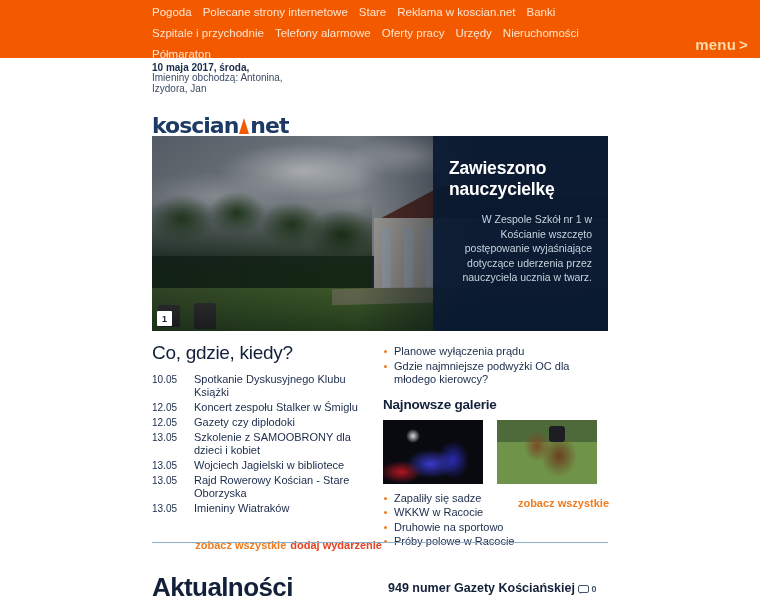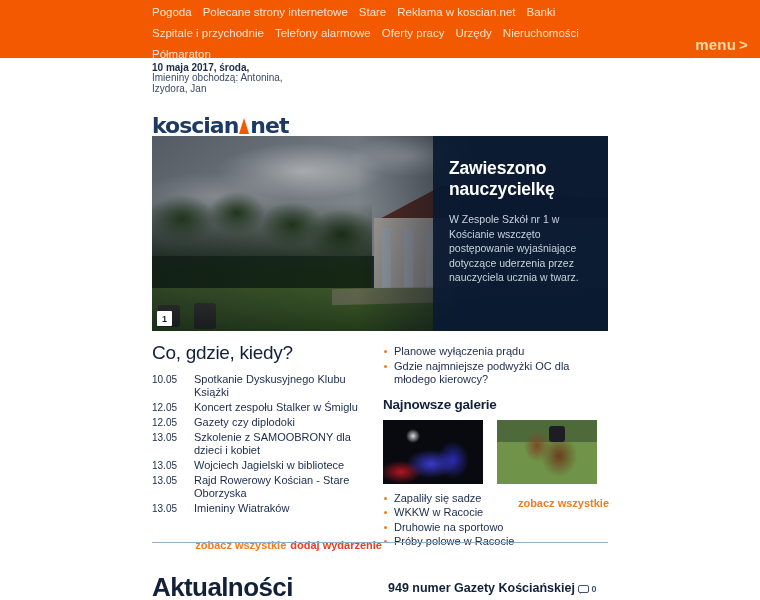--- a/index.html
+++ b/index.html
@@ -130,21 +130,21 @@
   .hero-panel {
     position:absolute; right:0; top:0; width:175px; height:195px;
     background:rgba(10,26,50,.93);
     padding:22px 16px 12px 16px;
   }
   .hero-title {
     color:#ffffff; font-size:17.5px; font-weight:bold; line-height:21px;
     letter-spacing:-.2px; margin:0 0 12px 0;
   }
   .hero-desc {
-    color:#c7d2de; font-size:10.5px; line-height:14.5px; margin:0;
+    color:#c7d2de; font-size:10.5px; line-height:14.5px; margin:0;text-align:right;
   }
   .slide-num {
     position:absolute; left:5px; bottom:5px; width:15px; height:15px;
     background:#ffffff; color:#12203a; font-size:9px; font-weight:bold;
     display:flex; align-items:center; justify-content:center; border-radius:1px;
   }
 
   
   .col-left  { position:absolute; left:152px; top:342px; width:230px; }
   .col-right { position:absolute; left:383px; top:345px; width:226px; }

